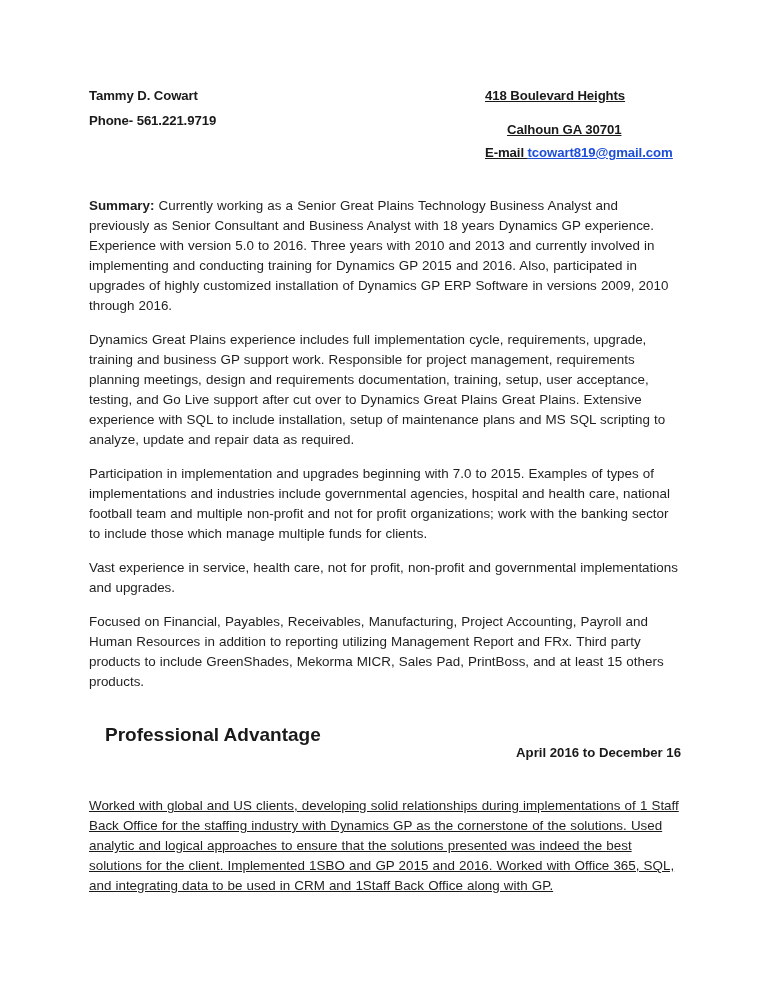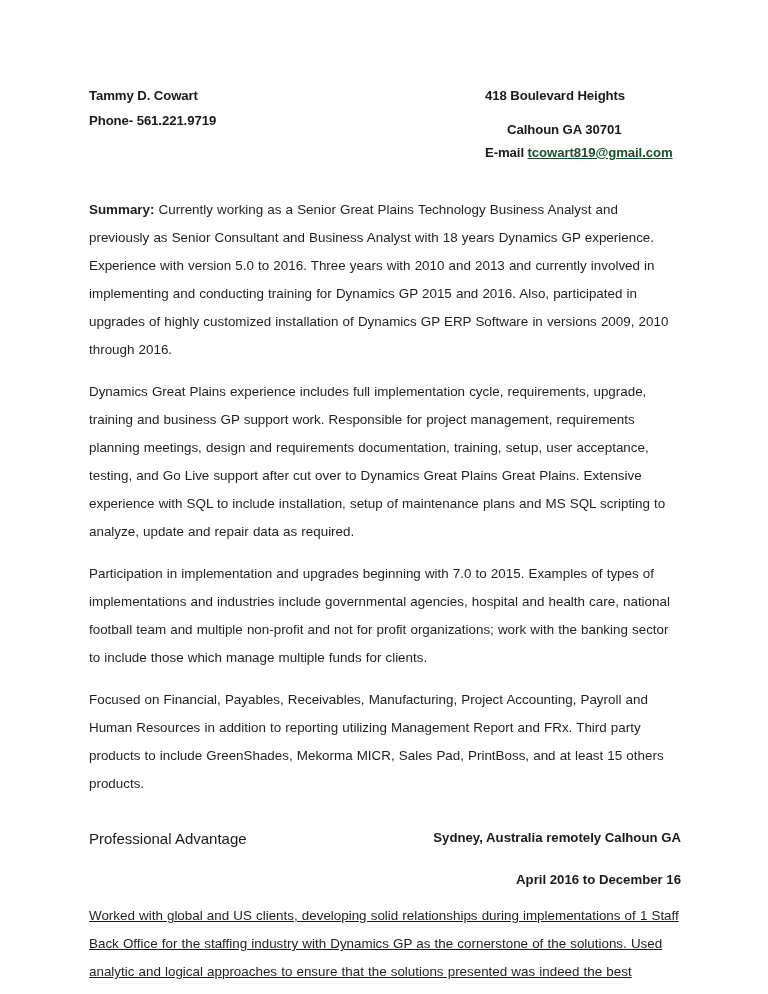--- a/index.html
+++ b/index.html
@@ -36,76 +36,77 @@
     letter-spacing: -0.1px;
     white-space: nowrap;
   }
   .hdr-right {
     position: absolute;
     left: 396px;
     font-weight: bold;
     font-size: 13.2px;
     letter-spacing: -0.1px;
     white-space: nowrap;
+    text-decoration: underline;
   }
   .r-name  { top: 0px; }
   .r-addr  { top: 0px; }
   .r-phone { top: 25px; }
   .r-city  { top: 34px; left: 418px; }
   .r-email { top: 57px; left: 396px; }
 
   .email-link {
-    color: #14532d;
+    color: #1d4ed8;
     text-decoration: underline;
     font-weight: bold;
   }
 
   
   .body-block {
     margin-top: 30px;
     width: 592px;
   }
   p.para {
     margin: 0 0 14px 0;
     font-size: 13.4px;
-    line-height: 28px;
+    line-height: 20px;
     text-align: left;
     word-spacing: 0.4px;
     color: #1f1f1f;
   }
   p.para:last-child { margin-bottom: 0; }
   .bold { font-weight: bold; }
 
   
   .job {
     margin-top: 32px;
     position: relative;
     height: 56px;
     width: 592px;
   }
   .job-title {
     position: absolute;
-    left: 0;
+    left: 16px;
     top: 0;
-    font-weight: normal;
-    font-size: 15px;
+    font-weight: bold;
+    font-size: 19px;
     white-space: nowrap;
   }
   .job-loc {
     position: absolute;
     right: 0;
     top: 0;
     font-weight: bold;
     font-size: 13.2px;
     white-space: nowrap;
   }
   .job-dates {
     position: absolute;
     right: 0;
-    top: 42px;
+    top: 21px;
     font-weight: bold;
     font-size: 13.2px;
     white-space: nowrap;
   }
 
   .job-body {
     margin-top: 16px;
     width: 592px;
     text-decoration: underline;
   }
@@ -133,27 +134,27 @@
   <div class="body-block">
 
     <p class="para">
       <span class="bold">Summary:</span><span> Currently working as a Senior Great Plains Technology Business Analyst and previously as Senior Consultant and Business Analyst with 18 years Dynamics GP experience. Experience with version 5.0 to 2016. Three years with 2010 and 2013 and currently involved in implementing and conducting training for Dynamics GP 2015 and 2016.  Also, participated in upgrades of highly customized installation of Dynamics GP ERP Software in versions 2009, 2010 through 2016.</span>
     </p>
 
     <p class="para">Dynamics Great Plains experience includes full implementation cycle, requirements, upgrade, training and business GP support work. Responsible for project management, requirements planning meetings, design and requirements documentation, training, setup, user acceptance, testing, and Go Live support after cut over to Dynamics Great Plains Great Plains.  Extensive experience with SQL to include installation, setup of maintenance plans and MS SQL scripting to analyze, update and repair data as required.</p>
 
     <p class="para">Participation in implementation and upgrades beginning with 7.0 to 2015. Examples of types of implementations and industries include governmental agencies, hospital and health care, national football team and multiple non-profit and not for profit organizations; work with the banking sector to include those which manage multiple funds for clients.</p>
 
+    <p class="para">Vast experience in service, health care, not for profit, non-profit and governmental implementations and upgrades.</p>
 
     <p class="para">Focused on Financial, Payables, Receivables, Manufacturing, Project Accounting, Payroll and Human Resources in addition to reporting utilizing Management Report and FRx.  Third party products to include GreenShades, Mekorma MICR, Sales Pad, PrintBoss, and at least 15 others products.</p>
   </div>
 
   <div class="job">
     <div class="job-title">Professional Advantage</div>
-    <div class="job-loc">Sydney, Australia remotely Calhoun GA</div>
     <div class="job-dates">April 2016 to December 16</div>
   </div>
 
   <div class="job-body">
     <p class="para">Worked with global and US clients, developing solid relationships during implementations of 1 Staff Back Office for the staffing industry with Dynamics GP as the cornerstone of the solutions. Used analytic and logical approaches to ensure that the solutions presented was indeed the best solutions for the client.  Implemented  1SBO and GP 2015 and 2016.  Worked with Office 365, SQL, and integrating data to be used in CRM and 1Staff Back Office along with GP.</p>
   </div>
 
 </div>
 
 </body></html>

